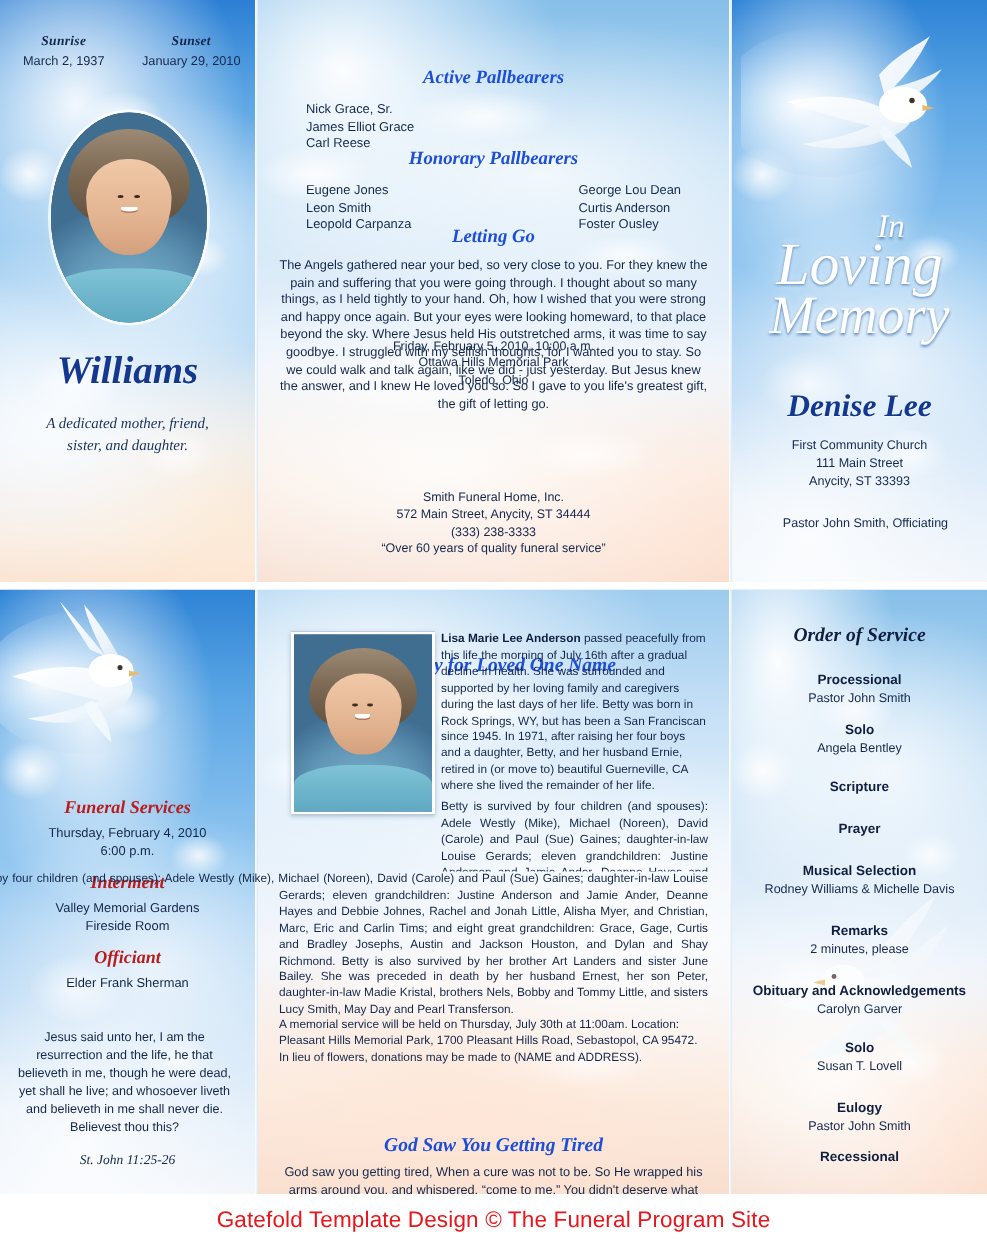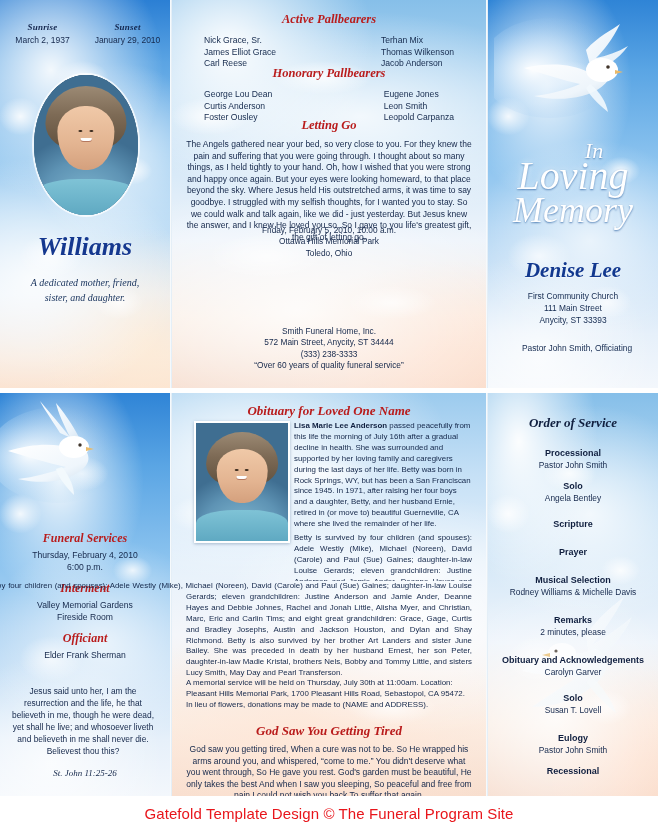--- a/index.html
+++ b/index.html
@@ -103,21 +103,21 @@
   .lastname{position:absolute;top:232px;left:0;width:170px;text-align:center;
     font-family:"Liberation Serif",serif;font-style:italic;font-weight:bold;
     font-size:26px;color:#15388f;text-shadow:0 1px 1px rgba(255,255,255,.7);}
   .tagline{position:absolute;top:275px;left:10px;width:150px;text-align:center;
     font-family:"Liberation Serif",serif;font-style:italic;
     font-size:10px;line-height:15px;color:#17325c;}
 
   
   .mid-pad{position:absolute;left:14px;right:14px;top:0;}
   .sec-title{font-family:"Liberation Serif",serif;font-style:italic;font-weight:bold;
-    font-size:12.5px;color:#b91c1c;text-align:center;}
+    font-size:12.5px;color:#1d4ed8;text-align:center;margin-top:32px;}
   .two-col{display:flex;justify-content:space-between;margin-top:8px;padding:0 18px;}
   .two-col .col{font-size:8.6px;line-height:11.6px;color:#152a4d;text-align:left;}
   .para{font-size:8.5px;line-height:11.6px;color:#14274a;text-align:center;}
   .small-c{font-size:8.3px;line-height:11.4px;color:#14274a;text-align:center;}
 
   
   .dove{position:absolute;pointer-events:none;}
   .dove svg{display:block;}
   .ilm{position:absolute;left:0;width:170px;text-align:center;}
   .ilm .l1,.ilm .l2,.ilm .l3{
@@ -216,40 +216,35 @@
       <div class="clouds"></div>
 
       <div class="mid-pad" style="top:12px;">
         <div class="sec-title">Active Pallbearers</div>
         <div class="two-col">
           <div class="col">
             <div>Nick Grace, Sr.</div>
             <div>James Elliot Grace</div>
             <div>Carl Reese</div>
           </div>
-          <div class="col">
-            <div>Terhan Mix</div>
-            <div>Thomas Wilkenson</div>
-            <div>Jacob Anderson</div>
-          </div>
         </div>
       </div>
 
       <div class="mid-pad" style="top:66px;">
         <div class="sec-title">Honorary Pallbearers</div>
         <div class="two-col">
           <div class="col">
+            <div>Eugene Jones</div>
+            <div>Leon Smith</div>
+            <div>Leopold Carpanza</div>
+          </div>
+          <div class="col">
             <div>George Lou Dean</div>
             <div>Curtis Anderson</div>
             <div>Foster Ousley</div>
-          </div>
-          <div class="col">
-            <div>Eugene Jones</div>
-            <div>Leon Smith</div>
-            <div>Leopold Carpanza</div>
           </div>
         </div>
       </div>
 
       <div class="mid-pad" style="top:118px;">
         <div class="sec-title">Letting Go</div>
         <div class="para" style="margin-top:6px;">The Angels gathered near your bed, so very close to you. For they knew the pain and suffering that you were going through. I thought about so many things, as I held tightly to your hand. Oh, how I wished that you were strong and happy once again. But your eyes were looking homeward, to that place beyond the sky. Where Jesus held His outstretched arms, it was time to say goodbye. I struggled with my selfish thoughts, for I wanted you to stay. So we could walk and talk again, like we did - just yesterday. But Jesus knew the answer, and I knew He loved you so. So I gave to you life's greatest gift, the gift of letting go.</div>
       </div>
 
       <div class="mid-pad" style="top:225px;">

